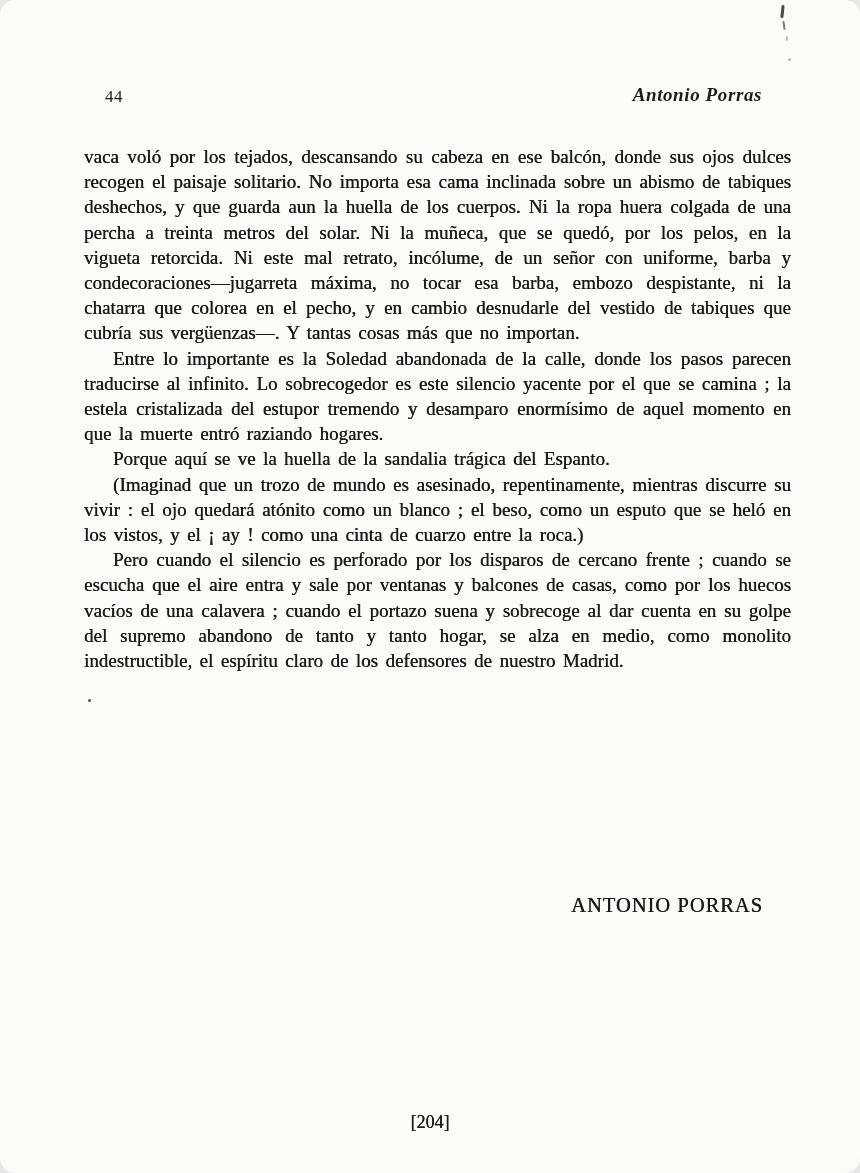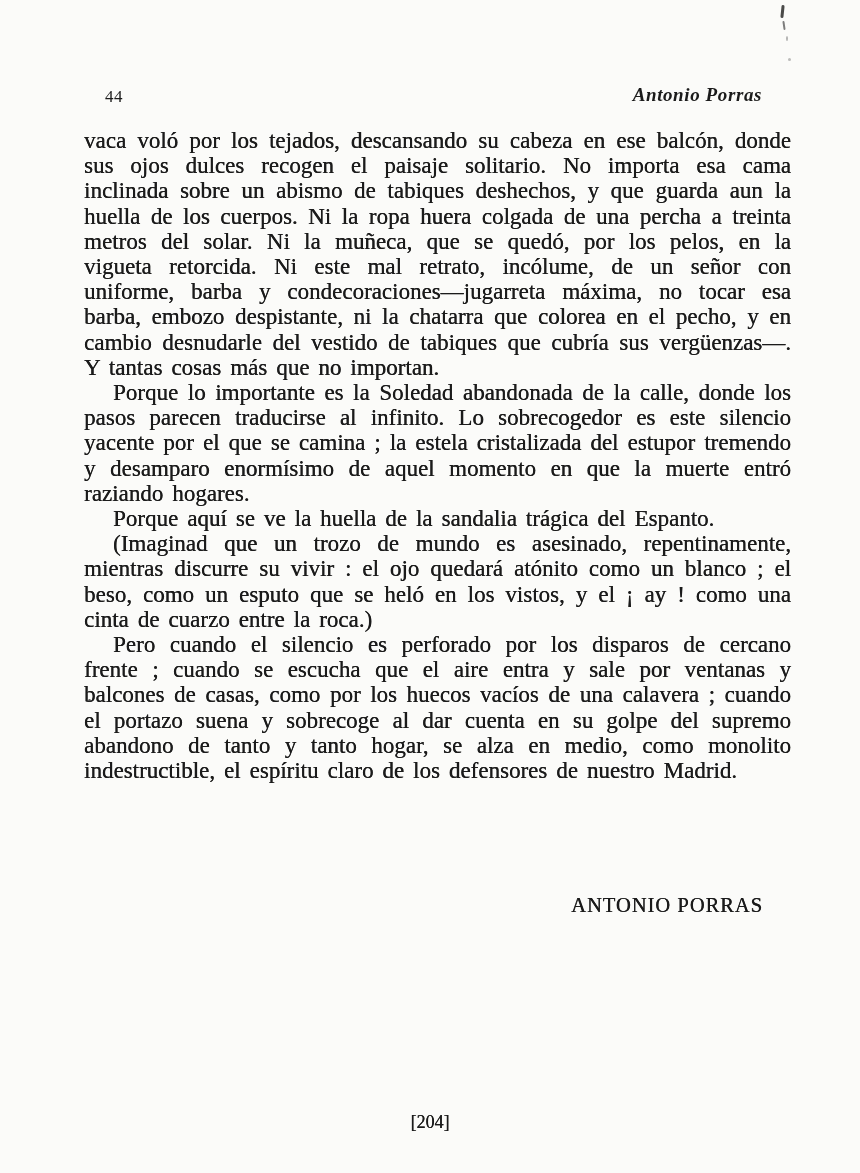--- a/index.html
+++ b/index.html
@@ -9,20 +9,21 @@
   }
   .page {
     position: relative;
     width: 860px;
     height: 1173px;
     margin: 0 auto;
     background: #fbfbf9;
     color: #1b1b1b;
     font-family: "Liberation Serif", "DejaVu Serif", serif;
     overflow: hidden;
+    border-radius: 15px;
   }
   
   .folio {
     position: absolute;
     top: 87px;
     left: 105px;
     font-size: 17px;
     letter-spacing: 0.5px;
   }
   .running-title {
@@ -30,24 +31,24 @@
     top: 84px;
     right: 98px;
     font-size: 19px;
     font-style: italic;
     font-weight: 700;
     letter-spacing: 0.6px;
   }
   
   .text-block {
     position: absolute;
-    top: 128px;
+    top: 144px;
     left: 84px;
     width: 707px;
-    font-size: 23px;
+    font-size: 19px;
     line-height: 25.2px;
     text-align: justify;
     word-spacing: 0.14em;
     hyphens: auto;
     -webkit-hyphens: auto;
   }
   .text-block p {
     margin: 0;
     text-shadow: 0.3px 0 0 currentColor;
   }
@@ -85,21 +86,21 @@
 </head>
 <body>
 
 <div class="page">
 
   <span class="folio">44</span>
   <span class="running-title">Antonio Porras</span>
 
   <div class="text-block">
     <p>vaca voló por los tejados, descansando su cabeza en ese balcón, donde sus ojos dulces recogen el paisaje solitario. No importa esa cama inclinada sobre un abismo de tabiques deshechos, y que guarda aun la huella de los cuerpos. Ni la ropa huera colgada de una percha a treinta metros del solar. Ni la muñeca, que se quedó, por los pelos, en la vigueta retorcida. Ni este mal retrato, incólume, de un señor con uniforme, barba y condecoraciones—jugarreta máxima, no tocar esa barba, embozo despistante, ni la chatarra que colorea en el pecho, y en cambio desnudarle del vestido de tabiques que cubría sus vergüenzas—. Y tantas cosas más que no importan.</p>
-    <p class="indent">Porque lo importante es la Soledad abandonada de la calle, donde los pasos parecen traducirse al infinito. Lo sobrecogedor es este silencio yacente por el que se camina ; la estela cristalizada del estupor tremendo y desamparo enormísimo de aquel momento en que la muerte entró raziando hogares.</p>
+    <p class="indent">Entre lo importante es la Soledad abandonada de la calle, donde los pasos parecen traducirse al infinito. Lo sobrecogedor es este silencio yacente por el que se camina ; la estela cristalizada del estupor tremendo y desamparo enormísimo de aquel momento en que la muerte entró raziando hogares.</p>
     <p class="indent">Porque aquí se ve la huella de la sandalia trágica del Espanto.</p>
     <p class="indent">(Imaginad que un trozo de mundo es asesinado, repentinamente, mientras discurre su vivir : el ojo quedará atónito como un blanco ; el beso, como un esputo que se heló en los vistos, y el ¡ ay ! como una cinta de cuarzo entre la roca.)</p>
     <p class="indent">Pero cuando el silencio es perforado por los disparos de cercano frente ; cuando se escucha que el aire entra y sale por ventanas y balcones de casas, como por los huecos vacíos de una calavera ; cuando el portazo suena y sobrecoge al dar cuenta en su golpe del supremo abandono de tanto y tanto hogar, se alza en medio, como monolito indestructible, el espíritu claro de los defensores de nuestro Madrid.</p>
   </div>
 
   <div class="signature">ANTONIO PORRAS</div>
 
   <div class="footer-folio">[204]</div>
 
   <div class="speck speck-a"></div>

